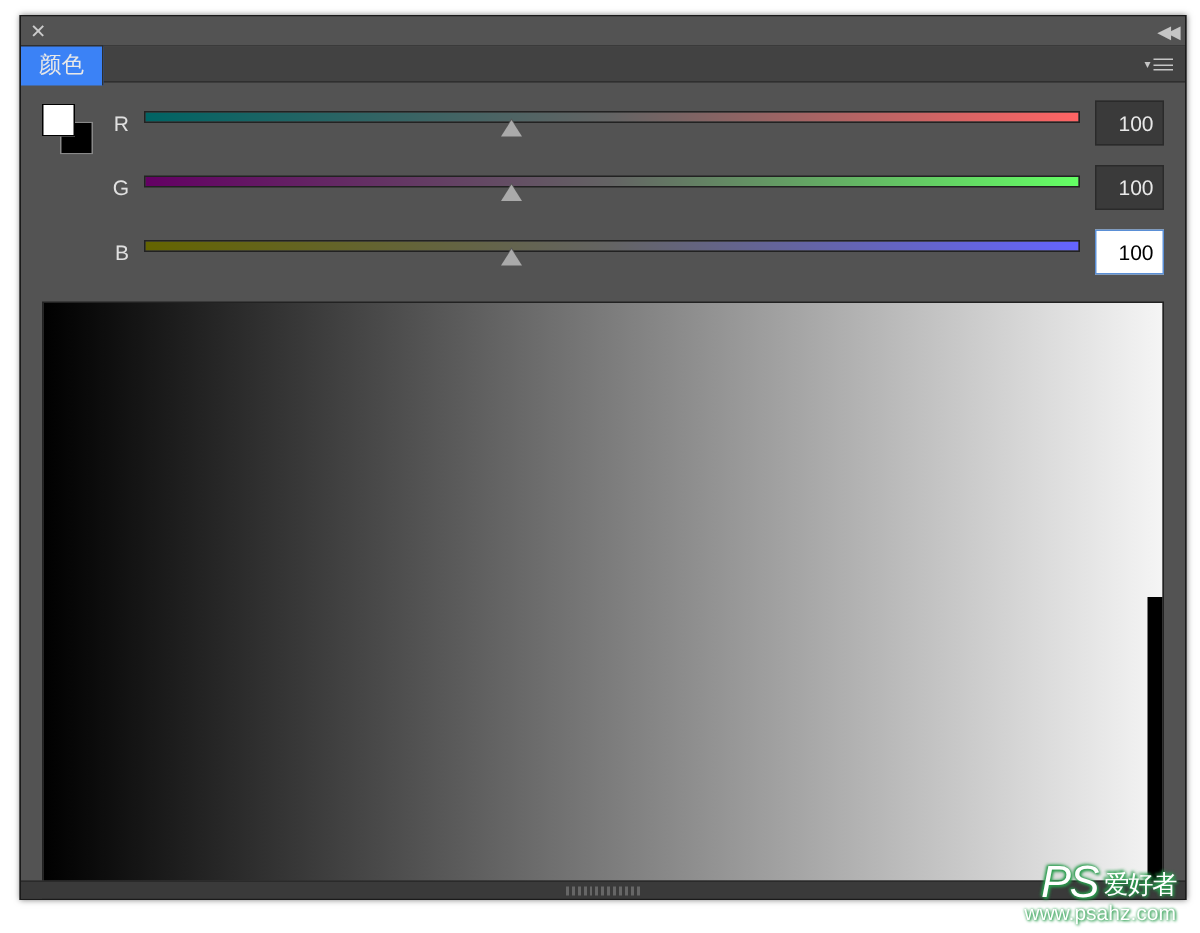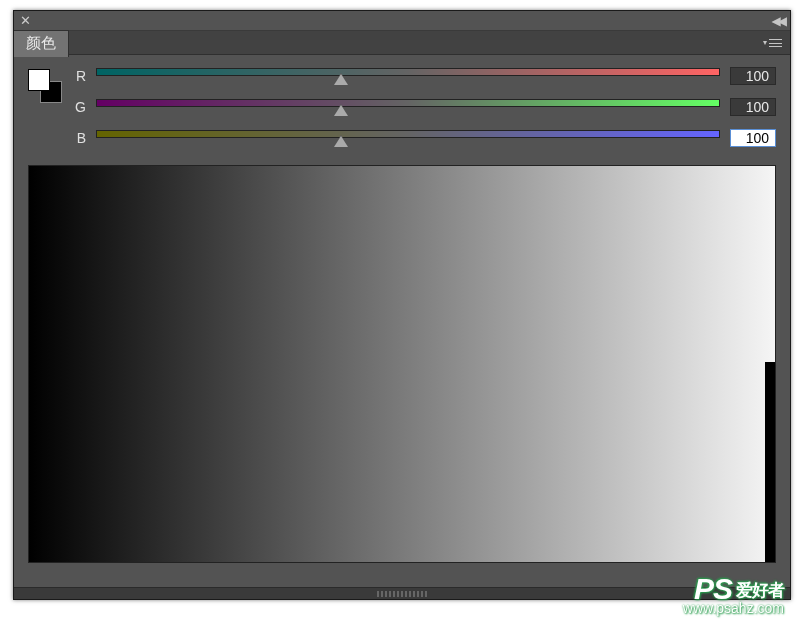--- a/index.html
+++ b/index.html
@@ -44,21 +44,21 @@
     letter-spacing: -3px;
   }
   .tab-bar {
     height: 24px;
     background: #424242;
     display: flex;
     align-items: center;
     border-bottom: 1px solid #2f2f2f;
   }
   .tab {
-    background: #737373;
+    background: #3b82f6;
     color: #e8e8e8;
     font-size: 15px;
     padding: 3px 12px 4px 12px;
     border-right: 1px solid #2f2f2f;
     border-top: 1px solid #2f2f2f;
     position: relative;
     top: 1px;
   }
   .tab-bar-spacer { flex: 1; }
   .panel-menu {
@@ -165,21 +165,21 @@
     width: 0;
     height: 0;
     border-left: 7px solid transparent;
     border-right: 7px solid transparent;
     border-bottom: 11px solid #aaa;
     transform: translateX(-7px);
     filter: drop-shadow(0 -1px 0 #555);
   }
   .value-box {
     width: 46px;
-    height: 18px;
+    height: 30px;
     background: #3a3a3a;
     border: 1px solid #2a2a2a;
     color: #e8e8e8;
     font-size: 14px;
     text-align: right;
     padding: 2px 6px;
     flex-shrink: 0;
     font-family: inherit;
   }
   .value-box.active {
@@ -225,21 +225,21 @@
 
   .watermark {
     position: absolute;
     right: 16px;
     bottom: 6px;
     text-align: right;
     pointer-events: none;
   }
   .watermark .logo {
     font-family: Arial, sans-serif;
-    font-weight: bold;
+    font-weight: normal;
     font-style: italic;
     font-size: 30px;
     color: #fff;
     text-shadow: 0 0 3px #2a9d4e, 1px 1px 2px #2a9d4e, -1px -1px 2px #2a9d4e;
     letter-spacing: -1px;
     line-height: 0.9;
   }
   .watermark .logo .cn {
     font-size: 17px;
     font-style: normal;

